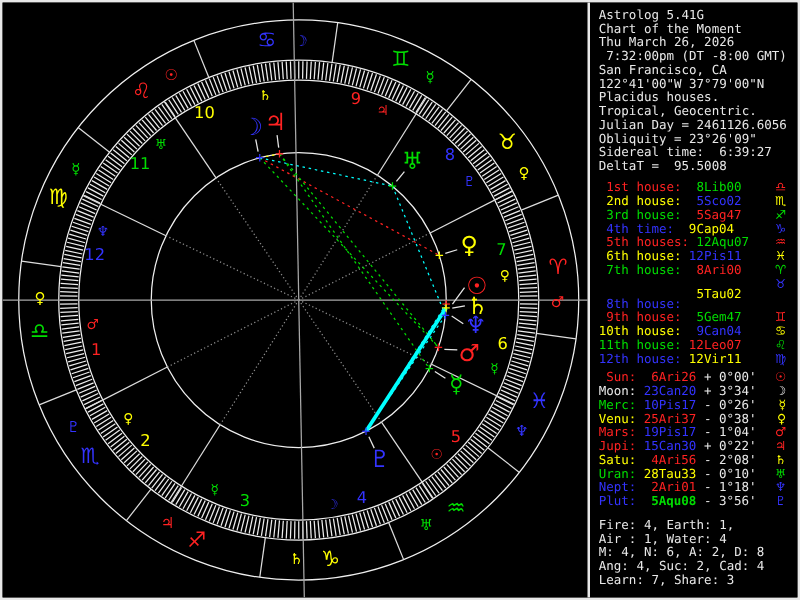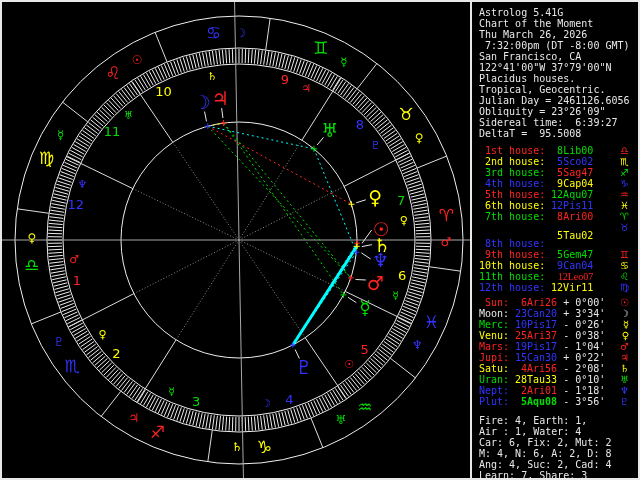--- a/index.html
+++ b/index.html
@@ -573,46 +573,45 @@
       <div class="ln">Julian Day = 2461126.6056</div>
       <div class="ln">Obliquity = 23°26'09"</div>
       <div class="ln">Sidereal time:  6:39:27</div>
       <div class="ln">DeltaT =  95.5008</div>
     </div>
     <div class="gap6"></div>
     <div id="houses-list">
         <div class="row"><span class="lbl" style="color: rgb(255, 34, 34);"> 1st house:</span><span class="val" style="color: rgb(0, 221, 0);">8Lib00</span><span class="gly" style="color: rgb(255, 34, 34);">♎</span></div>
         <div class="row"><span class="lbl" style="color: rgb(255, 255, 0);"> 2nd house:</span><span class="val" style="color: rgb(51, 51, 255);">5Sco02</span><span class="gly" style="color: rgb(255, 255, 0);">♏</span></div>
         <div class="row"><span class="lbl" style="color: rgb(0, 221, 0);"> 3rd house:</span><span class="val" style="color: rgb(255, 34, 34);">5Sag47</span><span class="gly" style="color: rgb(0, 221, 0);">♐</span></div>
-        <div class="row"><span class="lbl" style="color: rgb(51, 51, 255);"> 4th house:</span><span class="val" style="color: rgb(255, 255, 0);">9Cap04</span><span class="gly" style="color: rgb(51, 51, 255);">♑</span></div>
-        <div class="row"><span class="lbl" style="color: rgb(255, 34, 34);"> 5th house:</span><span class="val" style="color: rgb(0, 221, 0);">12Aqu07</span><span class="gly" style="color: rgb(255, 34, 34);">♒</span></div>
+        <div class="row"><span class="lbl" style="color: rgb(51, 51, 255);"> 4th time:</span><span class="val" style="color: rgb(255, 255, 0);">9Cap04</span><span class="gly" style="color: rgb(51, 51, 255);">♑</span></div>
+        <div class="row"><span class="lbl" style="color: rgb(255, 34, 34);"> 5th houses:</span><span class="val" style="color: rgb(0, 221, 0);">12Aqu07</span><span class="gly" style="color: rgb(255, 34, 34);">♒</span></div>
         <div class="row"><span class="lbl" style="color: rgb(255, 255, 0);"> 6th house:</span><span class="val" style="color: rgb(51, 51, 255);">12Pis11</span><span class="gly" style="color: rgb(255, 255, 0);">♓</span></div>
         <div class="row"><span class="lbl" style="color: rgb(0, 221, 0);"> 7th house:</span><span class="val" style="color: rgb(255, 34, 34);">8Ari00</span><span class="gly" style="color: rgb(0, 221, 0);">♈</span></div>
         <div class="row"><span class="lbl" style="color: rgb(51, 51, 255); margin-top: 16px;"> 8th house:</span><span class="val" style="color: rgb(255, 255, 0);">5Tau02</span><span class="gly" style="color: rgb(51, 51, 255);">♉</span></div>
         <div class="row"><span class="lbl" style="color: rgb(255, 34, 34);"> 9th house:</span><span class="val" style="color: rgb(0, 221, 0);">5Gem47</span><span class="gly" style="color: rgb(255, 34, 34);">♊</span></div>
         <div class="row"><span class="lbl" style="color: rgb(255, 255, 0);">10th house:</span><span class="val" style="color: rgb(51, 51, 255);">9Can04</span><span class="gly" style="color: rgb(255, 255, 0);">♋</span></div>
-        <div class="row"><span class="lbl" style="color: rgb(0, 221, 0);">11th house:</span><span class="val" style="color: rgb(255, 34, 34); font-family: Liberation Serif, serif;">12Leo07</span><span class="gly" style="color: rgb(0, 221, 0);">♌</span></div>
+        <div class="row"><span class="lbl" style="color: rgb(0, 221, 0);">11th house:</span><span class="val" style="color: rgb(255, 34, 34);">12Leo07</span><span class="gly" style="color: rgb(0, 221, 0);">♌</span></div>
         <div class="row"><span class="lbl" style="color: rgb(51, 51, 255);">12th house:</span><span class="val" style="color: rgb(255, 255, 0);">12Vir11</span><span class="gly" style="color: rgb(51, 51, 255);">♍</span></div>
       </div>
     <div class="gap4"></div>
     <div id="planets-list">
         <div class="row"><span class="lbl" style="color: rgb(255, 34, 34);"> Sun:</span><span class="val" style="color: rgb(255, 34, 34);"> 6Ari26</span><span class="dlt"> + 0°00'</span><span class="gly" style="color: rgb(255, 34, 34);">☉</span></div>
         <div class="row"><span class="lbl" style="color: rgb(232, 232, 232);">Moon:</span><span class="val" style="color: rgb(51, 51, 255);">23Can20</span><span class="dlt"> + 3°34'</span><span class="gly" style="color: rgb(232, 232, 232);">☽</span></div>
         <div class="row"><span class="lbl" style="color: rgb(0, 221, 0);">Merc:</span><span class="val" style="color: rgb(51, 51, 255);">10Pis17</span><span class="dlt"> - 0°26'</span><span class="gly" style="color: rgb(255, 255, 0);">☿</span></div>
         <div class="row"><span class="lbl" style="color: rgb(255, 255, 0);">Venu:</span><span class="val" style="color: rgb(255, 34, 34);">25Ari37</span><span class="dlt"> - 0°38'</span><span class="gly" style="color: rgb(255, 255, 0);">♀</span></div>
         <div class="row"><span class="lbl" style="color: rgb(255, 34, 34);">Mars:</span><span class="val" style="color: rgb(51, 51, 255);">19Pis17</span><span class="dlt"> - 1°04'</span><span class="gly" style="color: rgb(255, 34, 34);">♂</span></div>
         <div class="row"><span class="lbl" style="color: rgb(255, 34, 34);">Jupi:</span><span class="val" style="color: rgb(51, 51, 255);">15Can30</span><span class="dlt"> + 0°22'</span><span class="gly" style="color: rgb(255, 34, 34);">♃</span></div>
         <div class="row"><span class="lbl" style="color: rgb(255, 255, 0);">Satu:</span><span class="val" style="color: rgb(255, 34, 34);"> 4Ari56</span><span class="dlt"> - 2°08'</span><span class="gly" style="color: rgb(255, 255, 0);">♄</span></div>
         <div class="row"><span class="lbl" style="color: rgb(0, 221, 0);">Uran:</span><span class="val" style="color: rgb(255, 255, 0);">28Tau33</span><span class="dlt"> - 0°10'</span><span class="gly" style="color: rgb(0, 221, 0);">♅</span></div>
         <div class="row"><span class="lbl" style="color: rgb(51, 51, 255);">Nept:</span><span class="val" style="color: rgb(255, 34, 34);"> 2Ari01</span><span class="dlt"> - 1°18'</span><span class="gly" style="color: rgb(51, 51, 255);">♆</span></div>
         <div class="row"><span class="lbl" style="color: rgb(51, 51, 255);">Plut:</span><span class="val" style="color: rgb(0, 221, 0); font-weight: bold;"> 5Aqu08</span><span class="dlt"> - 3°56'</span><span class="gly" style="color: rgb(51, 51, 255);">♇</span></div>
       </div>
     <div class="gap8"></div>
     <div>
       <div class="ln">Fire: 4, Earth: 1,</div>
       <div class="ln">Air : 1, Water: 4</div>
-      <div class="ln">Car: 6, Fix: 2, Mut: 2</div>
       <div class="ln">M: 4, N: 6, A: 2, D: 8</div>
       <div class="ln">Ang: 4, Suc: 2, Cad: 4</div>
       <div class="ln">Learn: 7, Share: 3</div>
     </div>
   </div>
 </div>
 
 </body></html>

